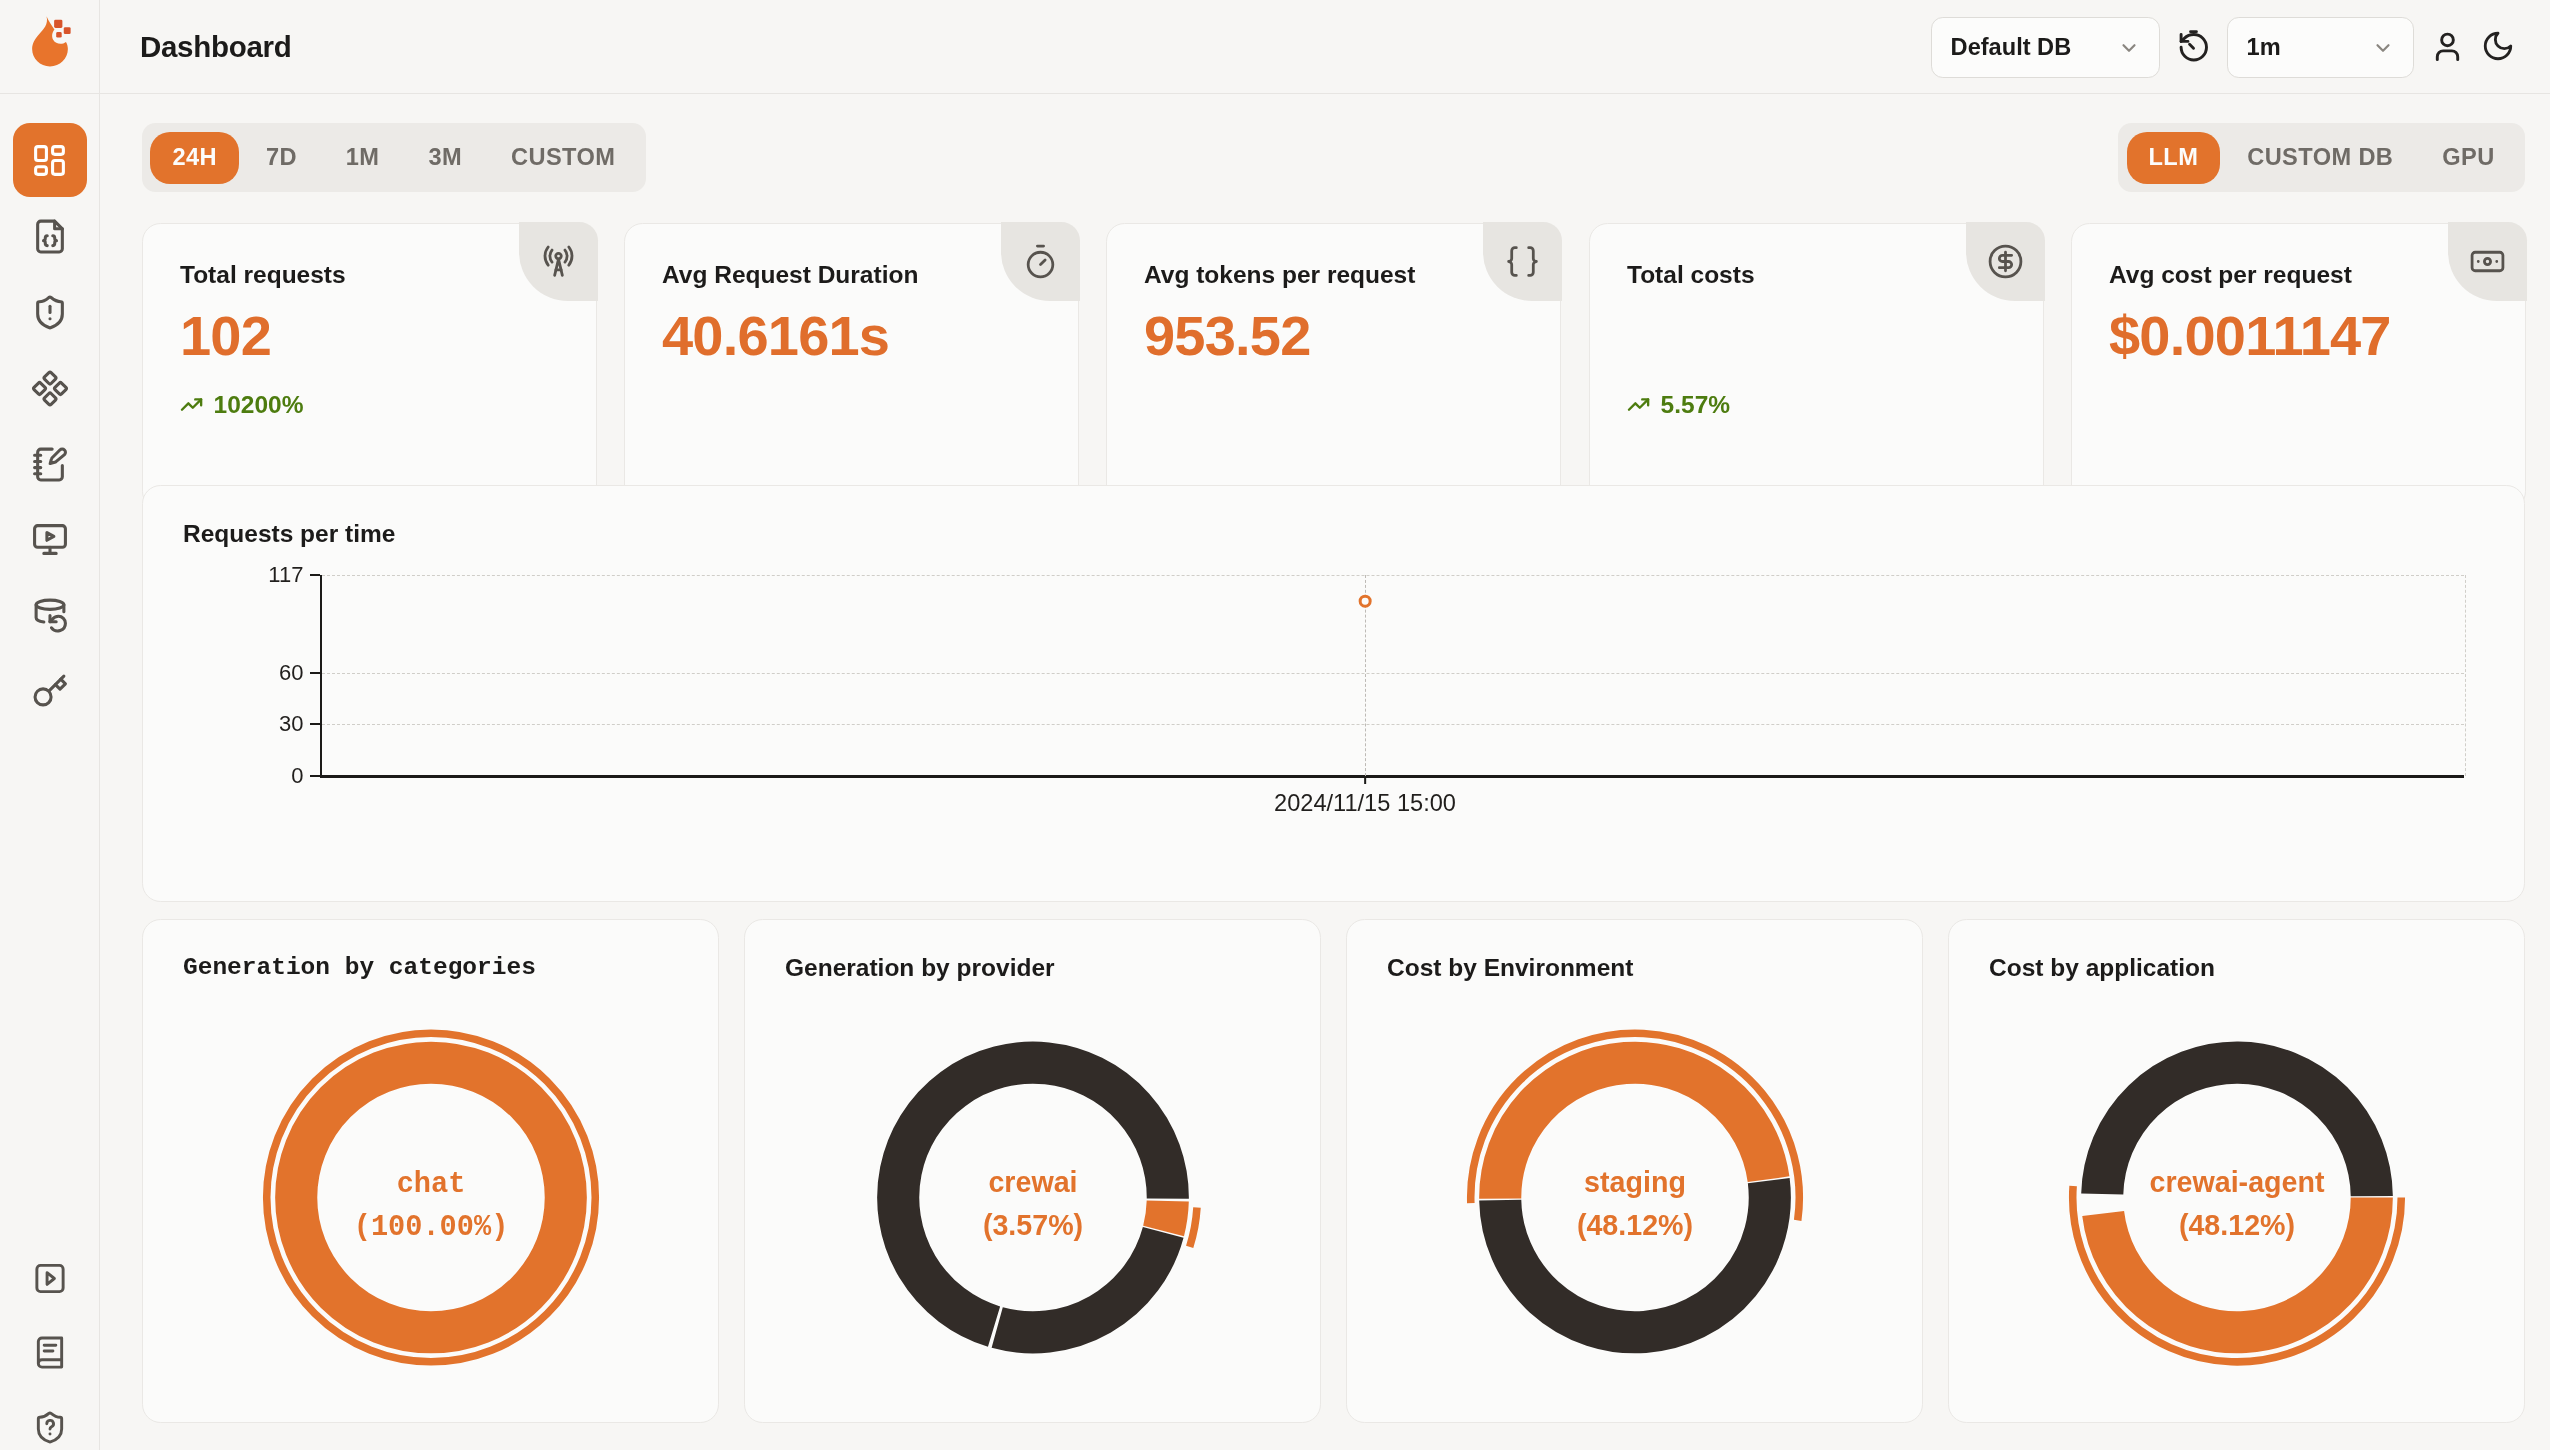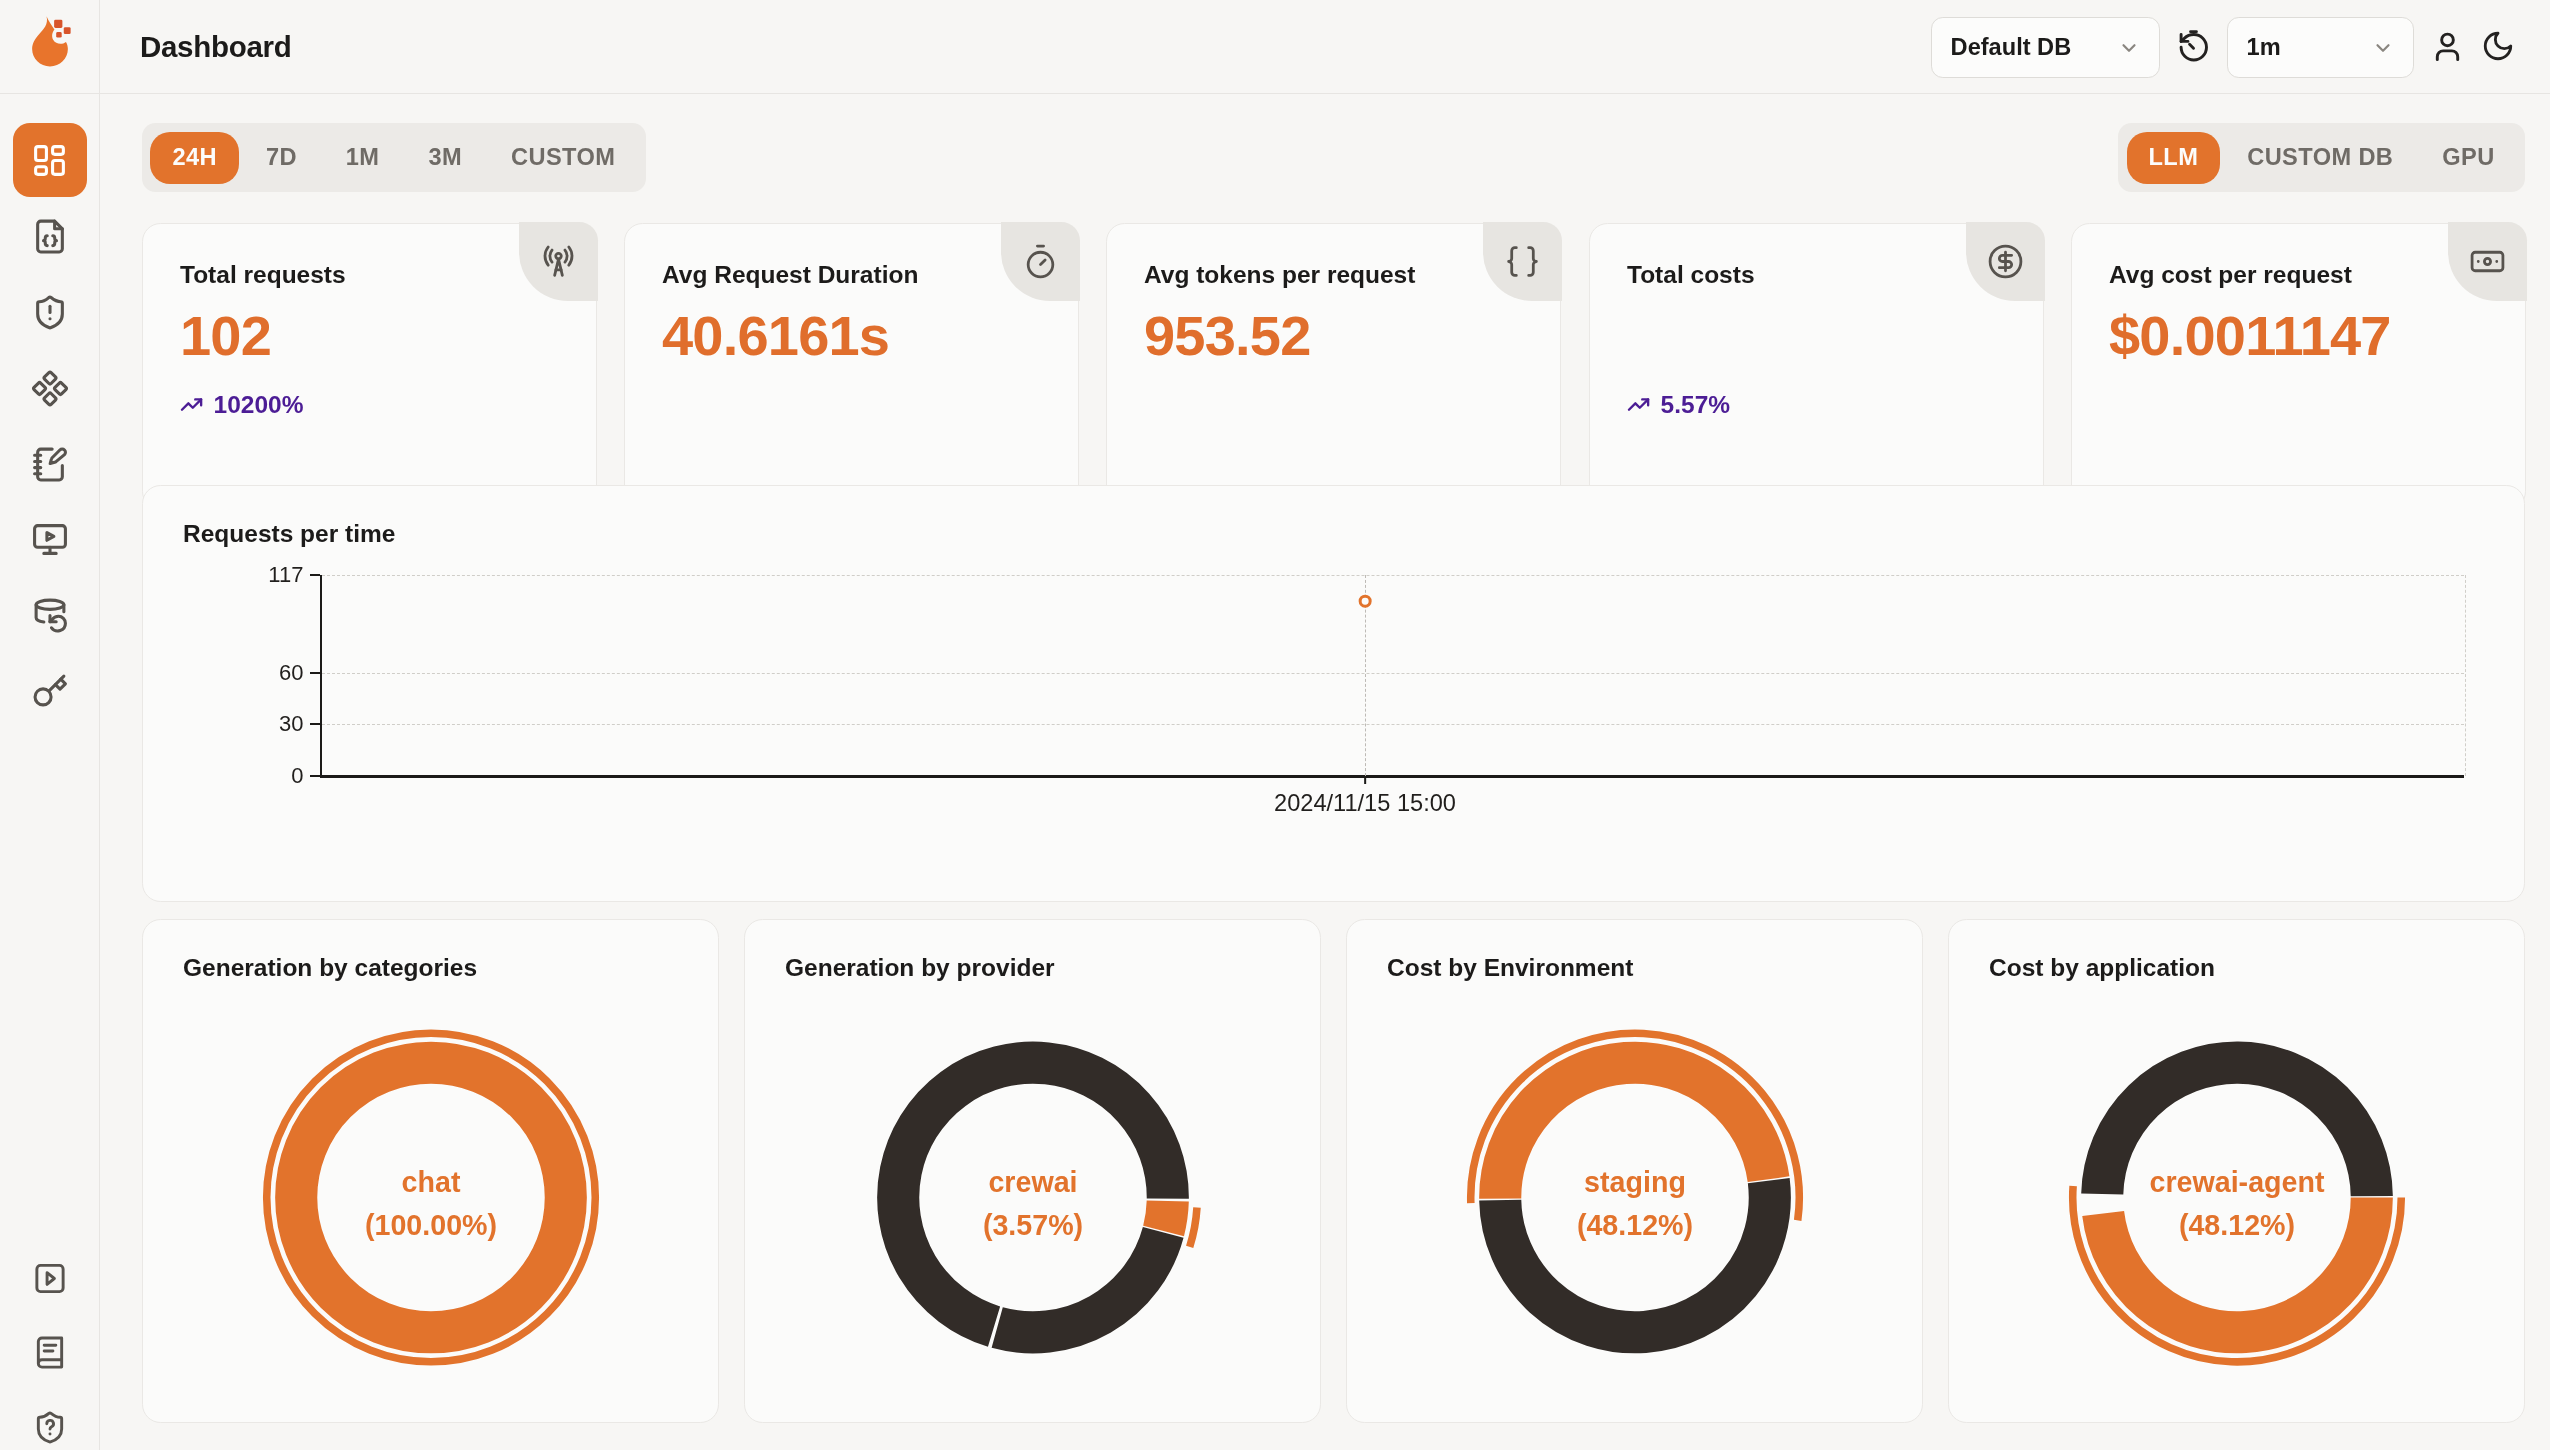--- a/index.html
+++ b/index.html
@@ -55,21 +55,21 @@
   
   .stat-card { top:223px; width:455px; height:287px; }
   .badge { position:absolute; top:-1.7px; right:-1.7px; width:79px; height:79px;
     background:#E7E5E1; border-radius:0 18.6px 0 49px; display:flex;
     align-items:center; justify-content:center; color:#57534E; }
   .stat-title { position:absolute; left:37px; top:37px; margin:0;
     font-size:24.5px; font-weight:600; }
   .stat-value { position:absolute; left:37px; top:79px; font-size:56px;
     font-weight:700; color:#E06E2C; letter-spacing:-0.8px; }
   .stat-trend { position:absolute; left:37px; top:167px; display:flex;
-    align-items:center; gap:10px; color:#4c1d95; font-size:24.5px; font-weight:600; }
+    align-items:center; gap:10px; color:#4d7c0f; font-size:24.5px; font-weight:600; }
 
   
   .chart-card { left:142px; top:485px; width:2383px; height:417px; }
   .chart-title, .donut-title { position:absolute; left:40px; top:34px; margin:0;
     font-size:24.5px; font-weight:700; }
   #line-plot { position:absolute; left:179px; top:89px; width:2142px; height:201px; }
   .gridline { position:absolute; left:0; width:100%; border-top:1.7px dashed #D0CEC9; }
   .rbord { position:absolute; right:-1.7px; top:0; height:100%; border-left:1.7px dashed #D0CEC9; }
   .yaxisline { position:absolute; left:-1.7px; top:0; height:100%; width:1.7px; background:#1B1A18; }
   .xaxisline { position:absolute; left:-1.7px; bottom:-1.7px; width:calc(100% + 1.7px); height:2.5px; background:#1B1A18; }
@@ -338,21 +338,21 @@
         <div class="yaxisline"></div>
         <div class="xaxisline"></div>
         <div class="cross" style="left: 1043px;"></div>
         <div class="pt" style="left: 1043px; top: 26px;"></div>
         <div class="xtick" style="left: 1043px;"></div>
         <div class="xlab" style="left: 1043px;">2024/11/15 15:00</div>
       </div>
   </section>
 
   <div id="donut-cards">
-      <section class="card donut-card" style="left: 142px;">
+      <section class="card donut-card" style="left: 142px; font-family: Liberation Mono, monospace;">
         <h2 class="donut-title">Generation by categories</h2>
         <div class="donut-svg"><svg width="337" height="337" viewBox="-200 -200 400 400">
             <circle cx="0" cy="0" r="160" fill="none" stroke="#E2732C" stroke-width="50"></circle>
             <circle cx="0" cy="0" r="195" fill="none" stroke="#E2732C" stroke-width="9"></circle>
             <text y="-6" text-anchor="middle" fill="#E2732C" font-size="34" font-weight="600">chat</text>
             <text y="44" text-anchor="middle" fill="#E2732C" font-size="34" font-weight="600">(100.00%)</text>
           </svg></div>
       </section>
       <section class="card donut-card" style="left: 744px;">
         <h2 class="donut-title">Generation by provider</h2>

